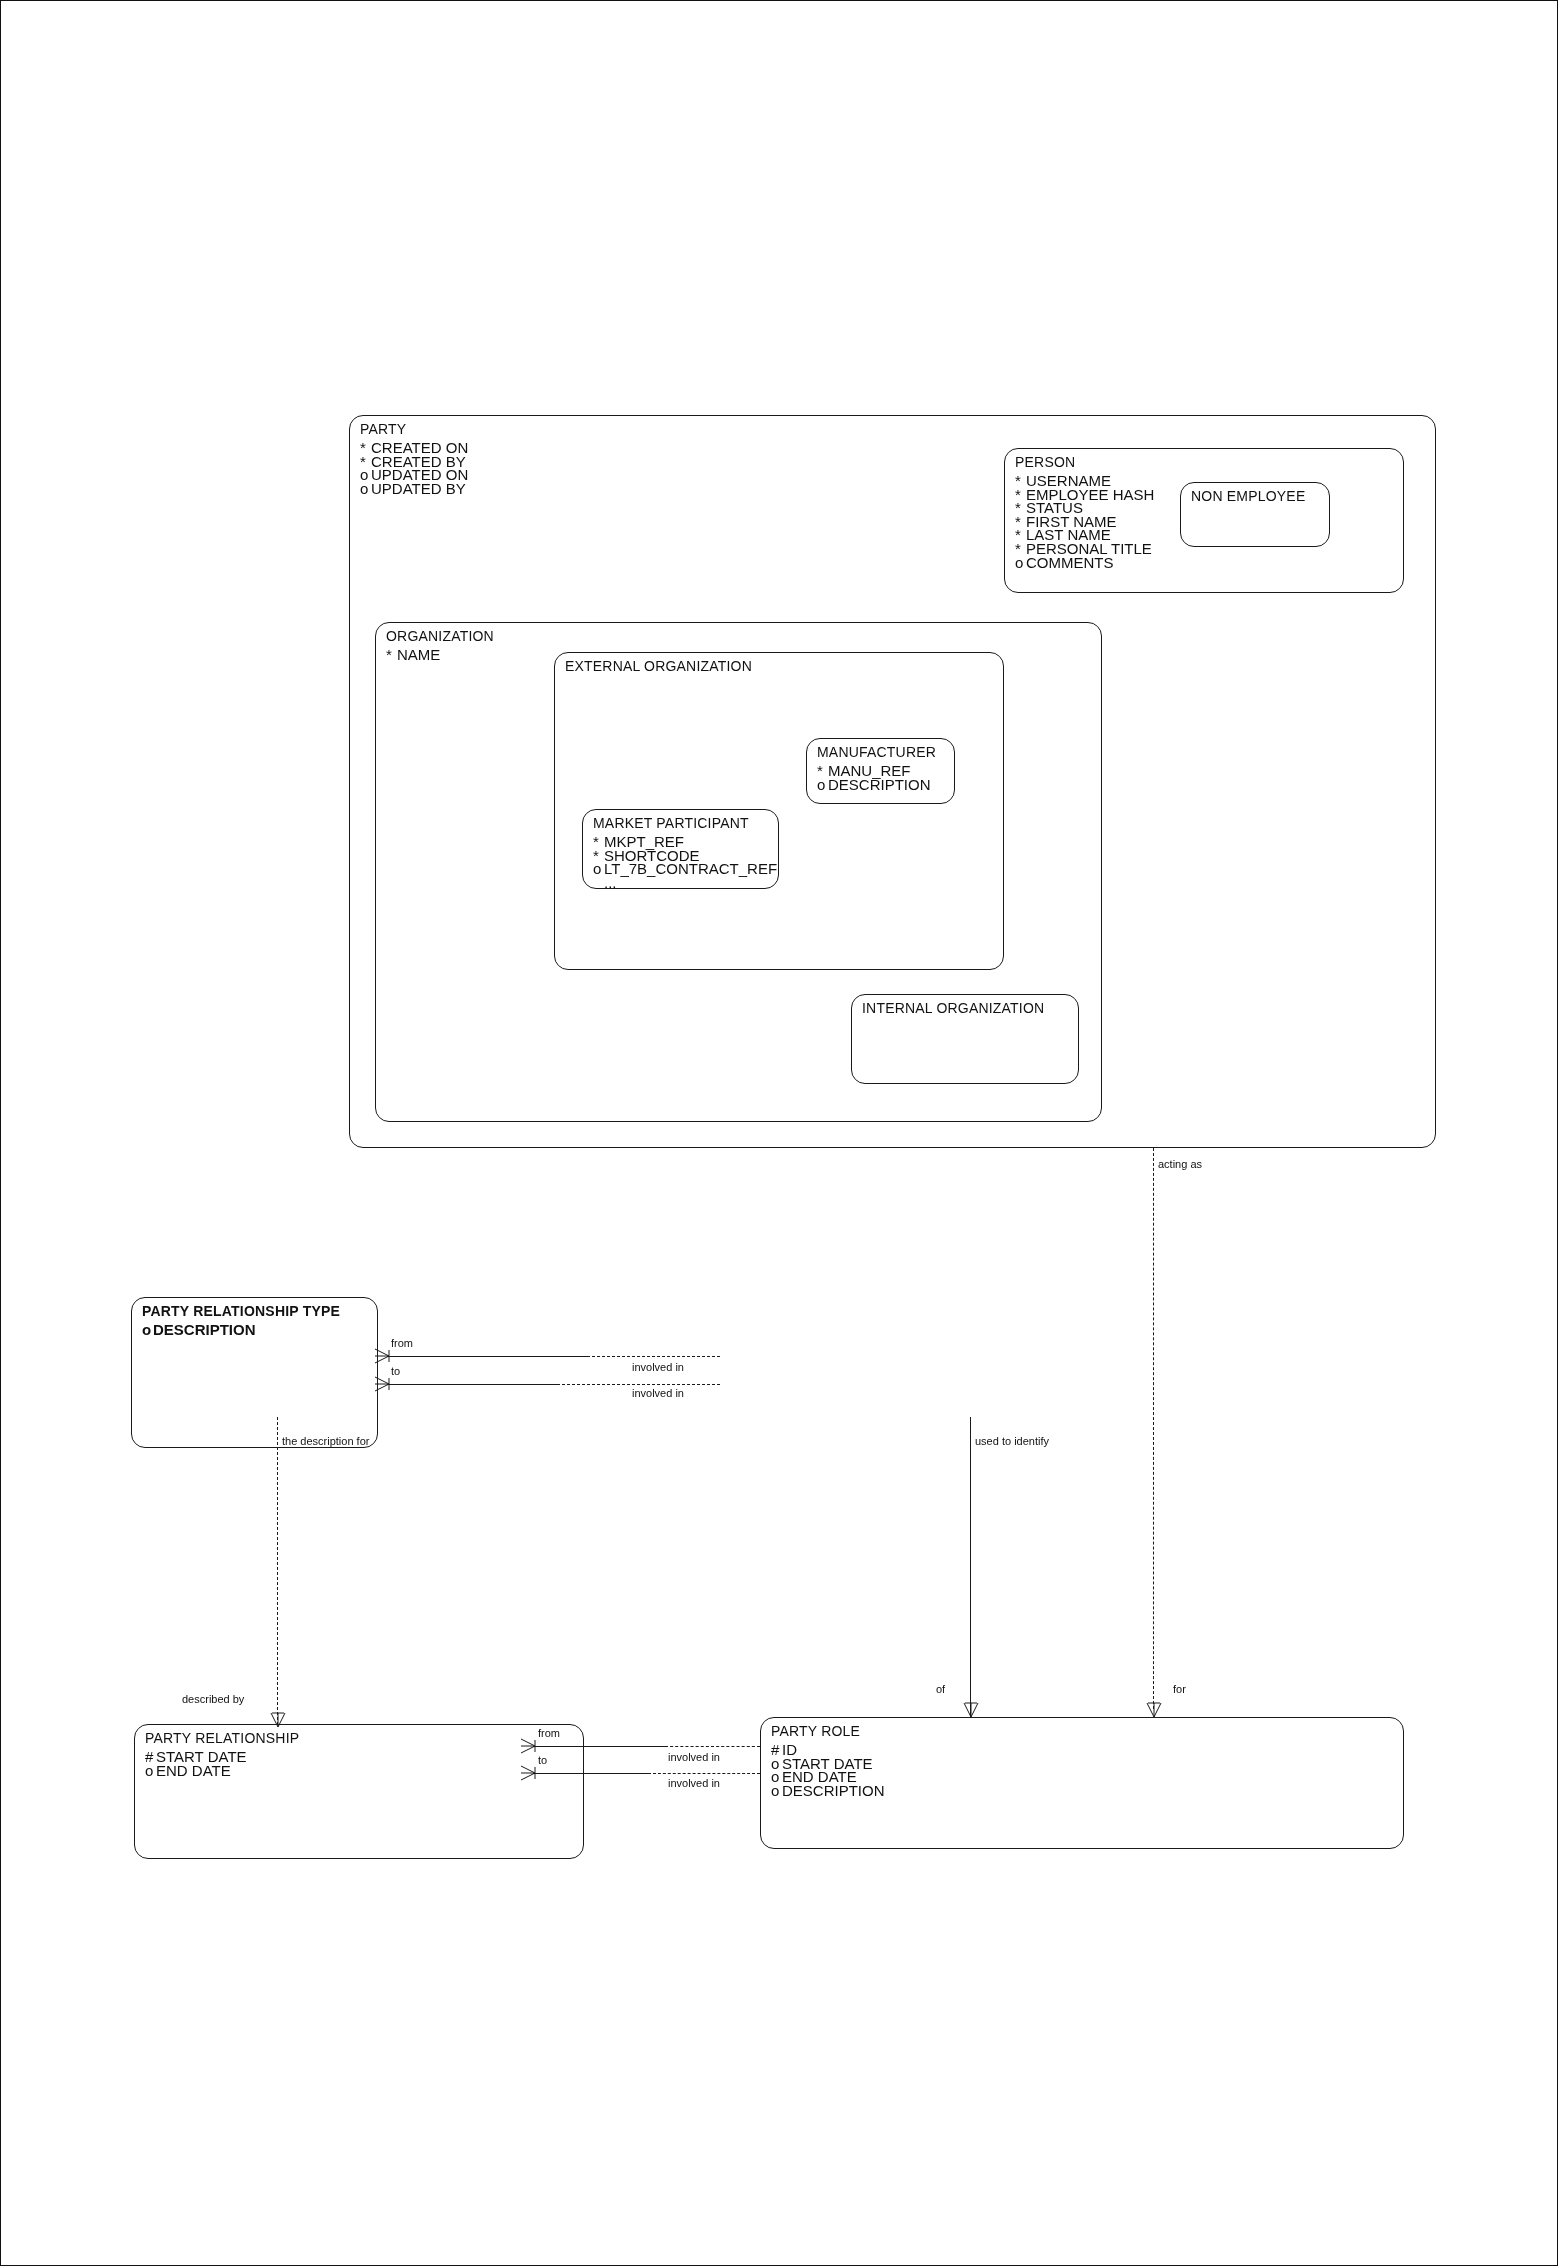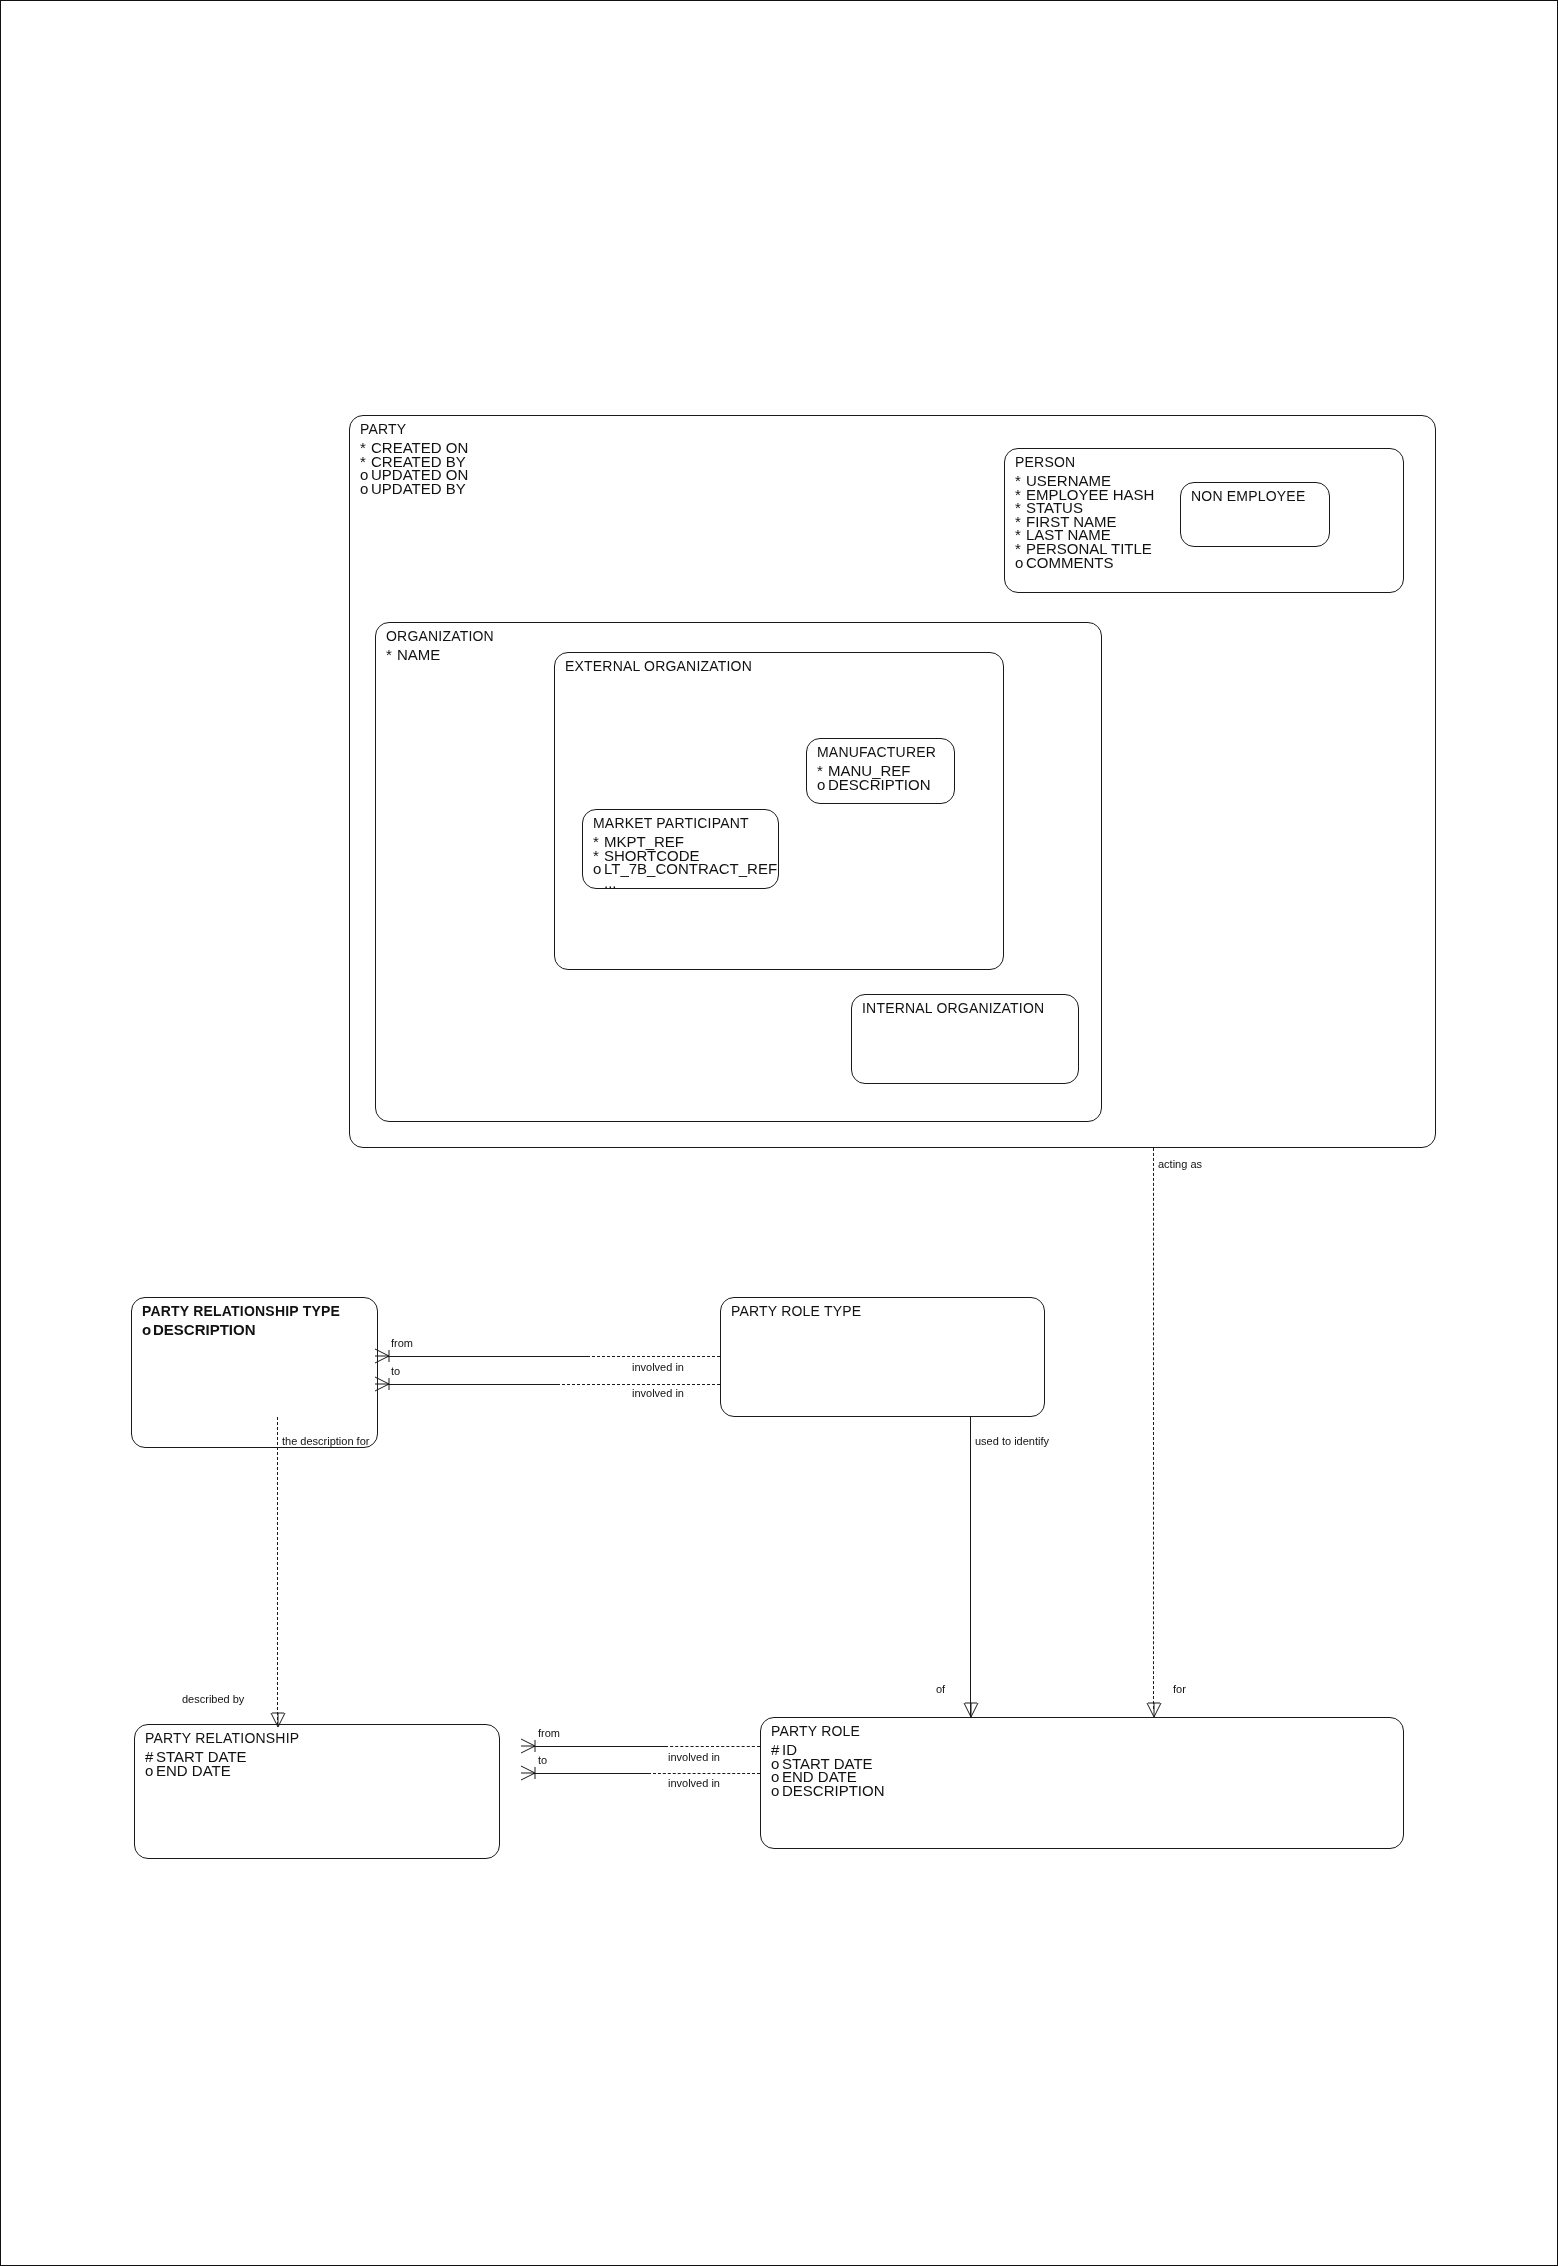--- a/index.html
+++ b/index.html
@@ -153,23 +153,20 @@
   <div class="vline-dash" style="left:1152px; top:1147px; height:561px;"></div>
   <div class="rel-lbl" style="left:1157px; top:1157px;">acting as</div>
 
   <div class="ent" style="left:130px; top:1296px; width:247px; height:151px;font-weight:bold;">
     <div class="ent-title">PARTY RELATIONSHIP TYPE</div>
     <div class="attrs">
       <span class="attr"><span class="mark">o</span><span>DESCRIPTION</span></span>
     </div>
   </div>
 
-  <div class="ent" style="left:719px; top:1296px; width:325px; height:120px;">
-    <div class="ent-title">PARTY ROLE TYPE</div>
-  </div>
 
   <div class="hline-solid" style="left:386px; top:1355px; width:200px;"></div>
   <div class="hline-dash" style="left:586px; top:1355px; width:133px;"></div>
   <div class="crow" style="left:372px; top:1345px;">
     <svg width="18" height="20" viewBox="0 0 18 20">
       <path d="M16,10 L2,3 M16,10 L2,10 M16,10 L2,17" stroke="#1a1a1a" fill="none" stroke-width="1"></path>
       <path d="M16,4 L16,16" stroke="#1a1a1a" stroke-width="1"></path>
     </svg>
   </div>
   <div class="rel-lbl" style="left:390px; top:1336px;">from</div>
@@ -208,21 +205,21 @@
   <div class="rel-lbl" style="left:935px; top:1682px;">of</div>
 
   <div class="crow" style="left:1143px; top:1700px;">
     <svg width="20" height="18" viewBox="0 0 20 18">
       <path d="M10,16 L3,2 M10,16 L10,2 M10,16 L17,2" stroke="#1a1a1a" fill="none" stroke-width="1"></path>
       <path d="M4,2 L16,2" stroke="#1a1a1a" stroke-width="1"></path>
     </svg>
   </div>
   <div class="rel-lbl" style="left:1172px; top:1682px;">for</div>
 
-  <div class="ent" style="left:133px; top:1723px; width:366px; height:135px;">
+  <div class="ent" style="left:133px; top:1723px; width:450px; height:135px;">
     <div class="ent-title">PARTY RELATIONSHIP</div>
     <div class="attrs">
       <span class="attr"><span class="mark">#</span><span>START DATE</span></span>
       <span class="attr"><span class="mark">o</span><span>END DATE</span></span>
     </div>
   </div>
 
   <div class="ent" style="left:759px; top:1716px; width:644px; height:132px;">
     <div class="ent-title">PARTY ROLE</div>
     <div class="attrs">

